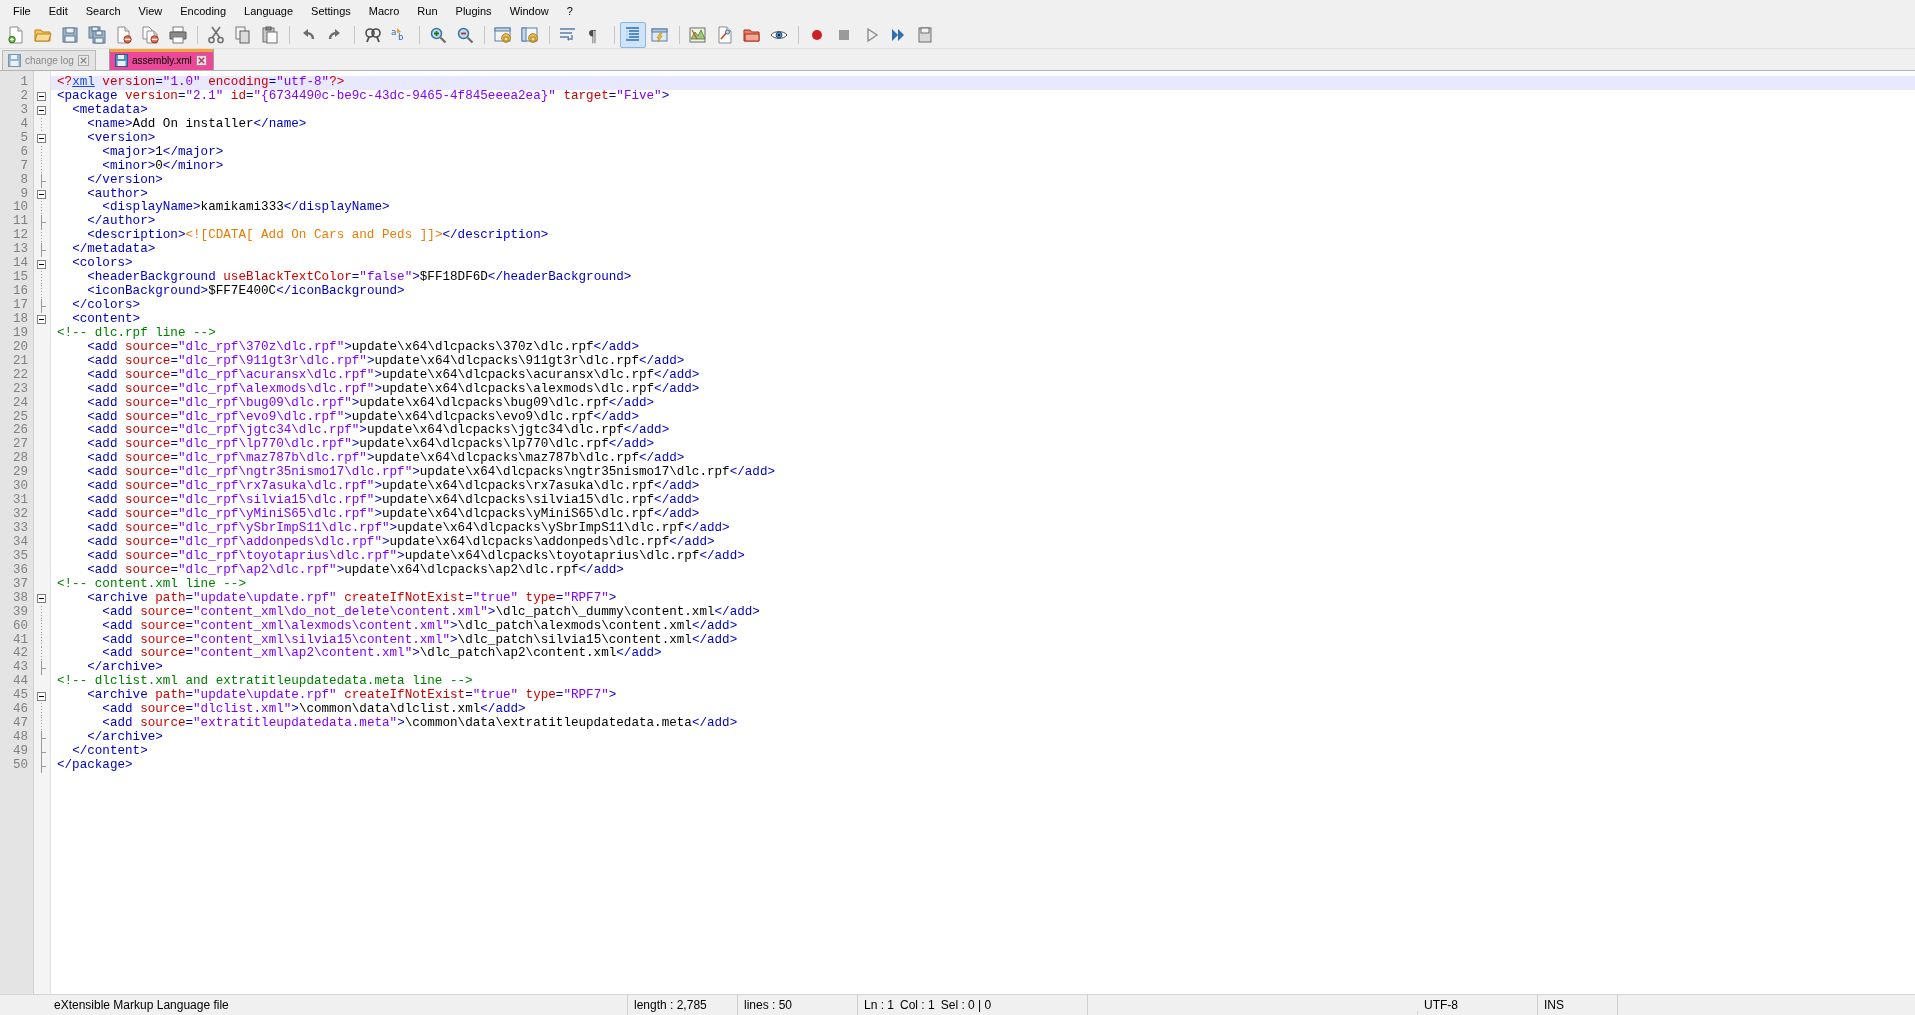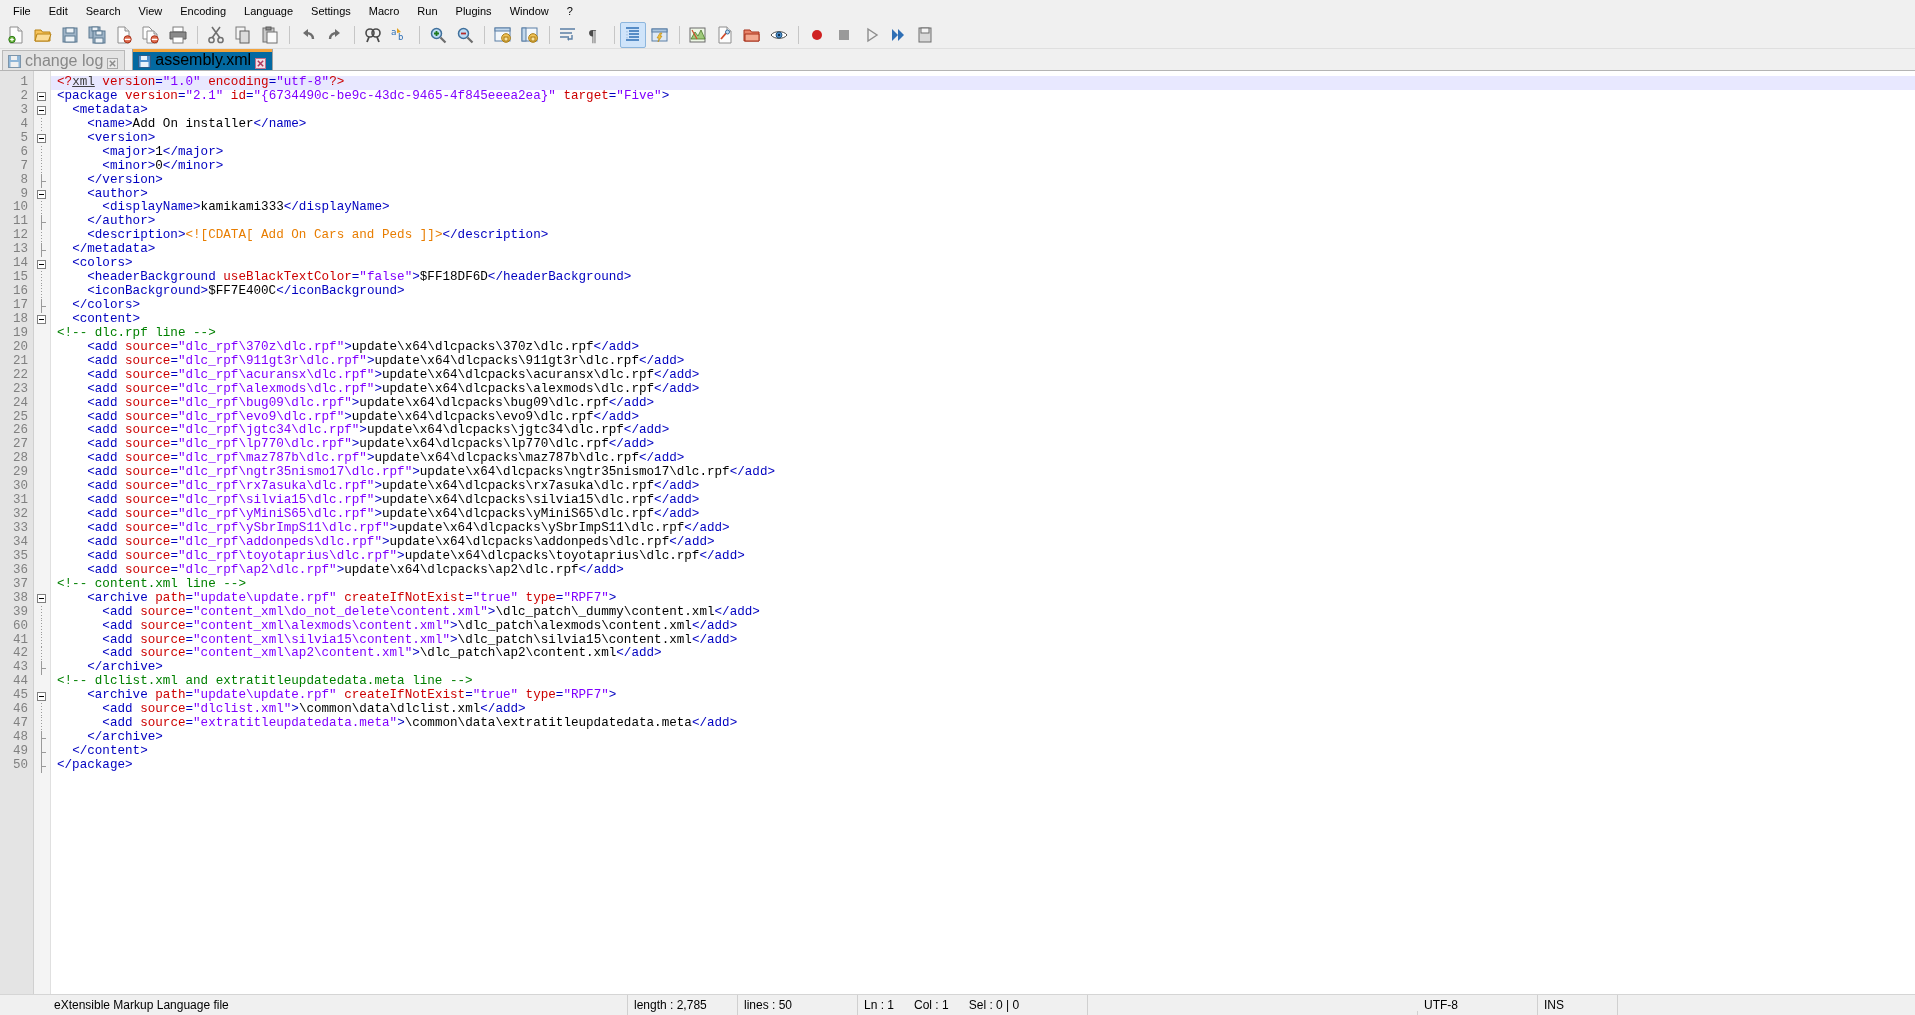--- a/index.html
+++ b/index.html
@@ -37,26 +37,26 @@
   .tb-sep{width:1px;height:18px;background:#c6c6c6;margin:0 5px;}
   .tb-btn svg{display:block;}
 
   
   .tabbar{
     height:21px;display:flex;align-items:flex-end;background:#f0f0f0;
     flex:0 0 auto;border-bottom:1px solid #b4b4b4;padding-left:2px;
   }
   .tab{
     height:19px;display:flex;align-items:center;gap:4px;
-    padding:0 6px 0 5px;margin-right:7px;font-size:16px;
+    padding:0 6px 0 5px;margin-right:13px;font-size:10px;
     border:1px solid #b9b9b9;border-bottom:none;position:relative;
     background:#e4e4e4;color:#888;
   }
   .tab.active{
-    background:#0369a1;color:#000;height:20px;border-color:#a0a0a0;
+    background:#ec4899;color:#000;height:20px;border-color:#a0a0a0;
   }
   .tab.active:before{
     content:"";position:absolute;left:0;right:0;top:-1px;height:3px;background:#f2a33c;
   }
   .tab .tabicon{width:13px;height:13px;flex:0 0 auto;}
   .tab .tabclose{width:11px;height:11px;flex:0 0 auto;}
   .tab .tablabel{white-space:nowrap;}
 
   
   .editor-wrap{flex:1 1 auto;display:flex;background:#fff;position:relative;overflow:hidden;}
@@ -93,21 +93,21 @@
   .ln.cur{background:#e8e8ff;}
 
   
   .t-tag{color:#0000c0;}
   .t-attr{color:#cc0000;}
   .t-val{color:#8000ff;}
   .t-txt{color:#000000;}
   .t-com{color:#008000;}
   .t-pi{color:#cc0000;}
   .t-cdata{color:#e87d00;}
-  .t-pi-name{color:#404040;text-decoration:underline;}
+  .t-pi-name{color:#1d4ed8;text-decoration:underline;}
 
   
   .watermark{
     position:absolute;left:330px;top:50px;
     font-family:"Liberation Sans", sans-serif;
     font-size:46px;font-weight:bold;color:#e8000b;
     letter-spacing:0.5px;white-space:pre;pointer-events:none;
   }
 
   
@@ -116,21 +116,21 @@
     background:#f0f0f0;border-top:1px solid #d5d5d5;font-size:12px;color:#000;padding-left:48px;
   }
   .sb{
     height:20px;display:flex;align-items:center;padding:0 6px;
     border-right:1px solid #d0d0d0;box-sizing:border-box;white-space:nowrap;
     overflow:hidden;
   }
   .sb-type{width:580px;}
   .sb-len{width:110px;}
   .sb-lines{width:120px;}
-  .sb-pos{width:230px;display:flex;gap:20px;}
+  .sb-pos{width:230px;display:flex;gap:6px;}
   .sb-eol{width:330px;margin-top:32px;}
   .sb-enc{width:120px;}
   .sb-ins{width:80px;}
 </style>
 </head>
 <body>
 
 <div class="app">
 
   <div class="menubar" id="menubar">

